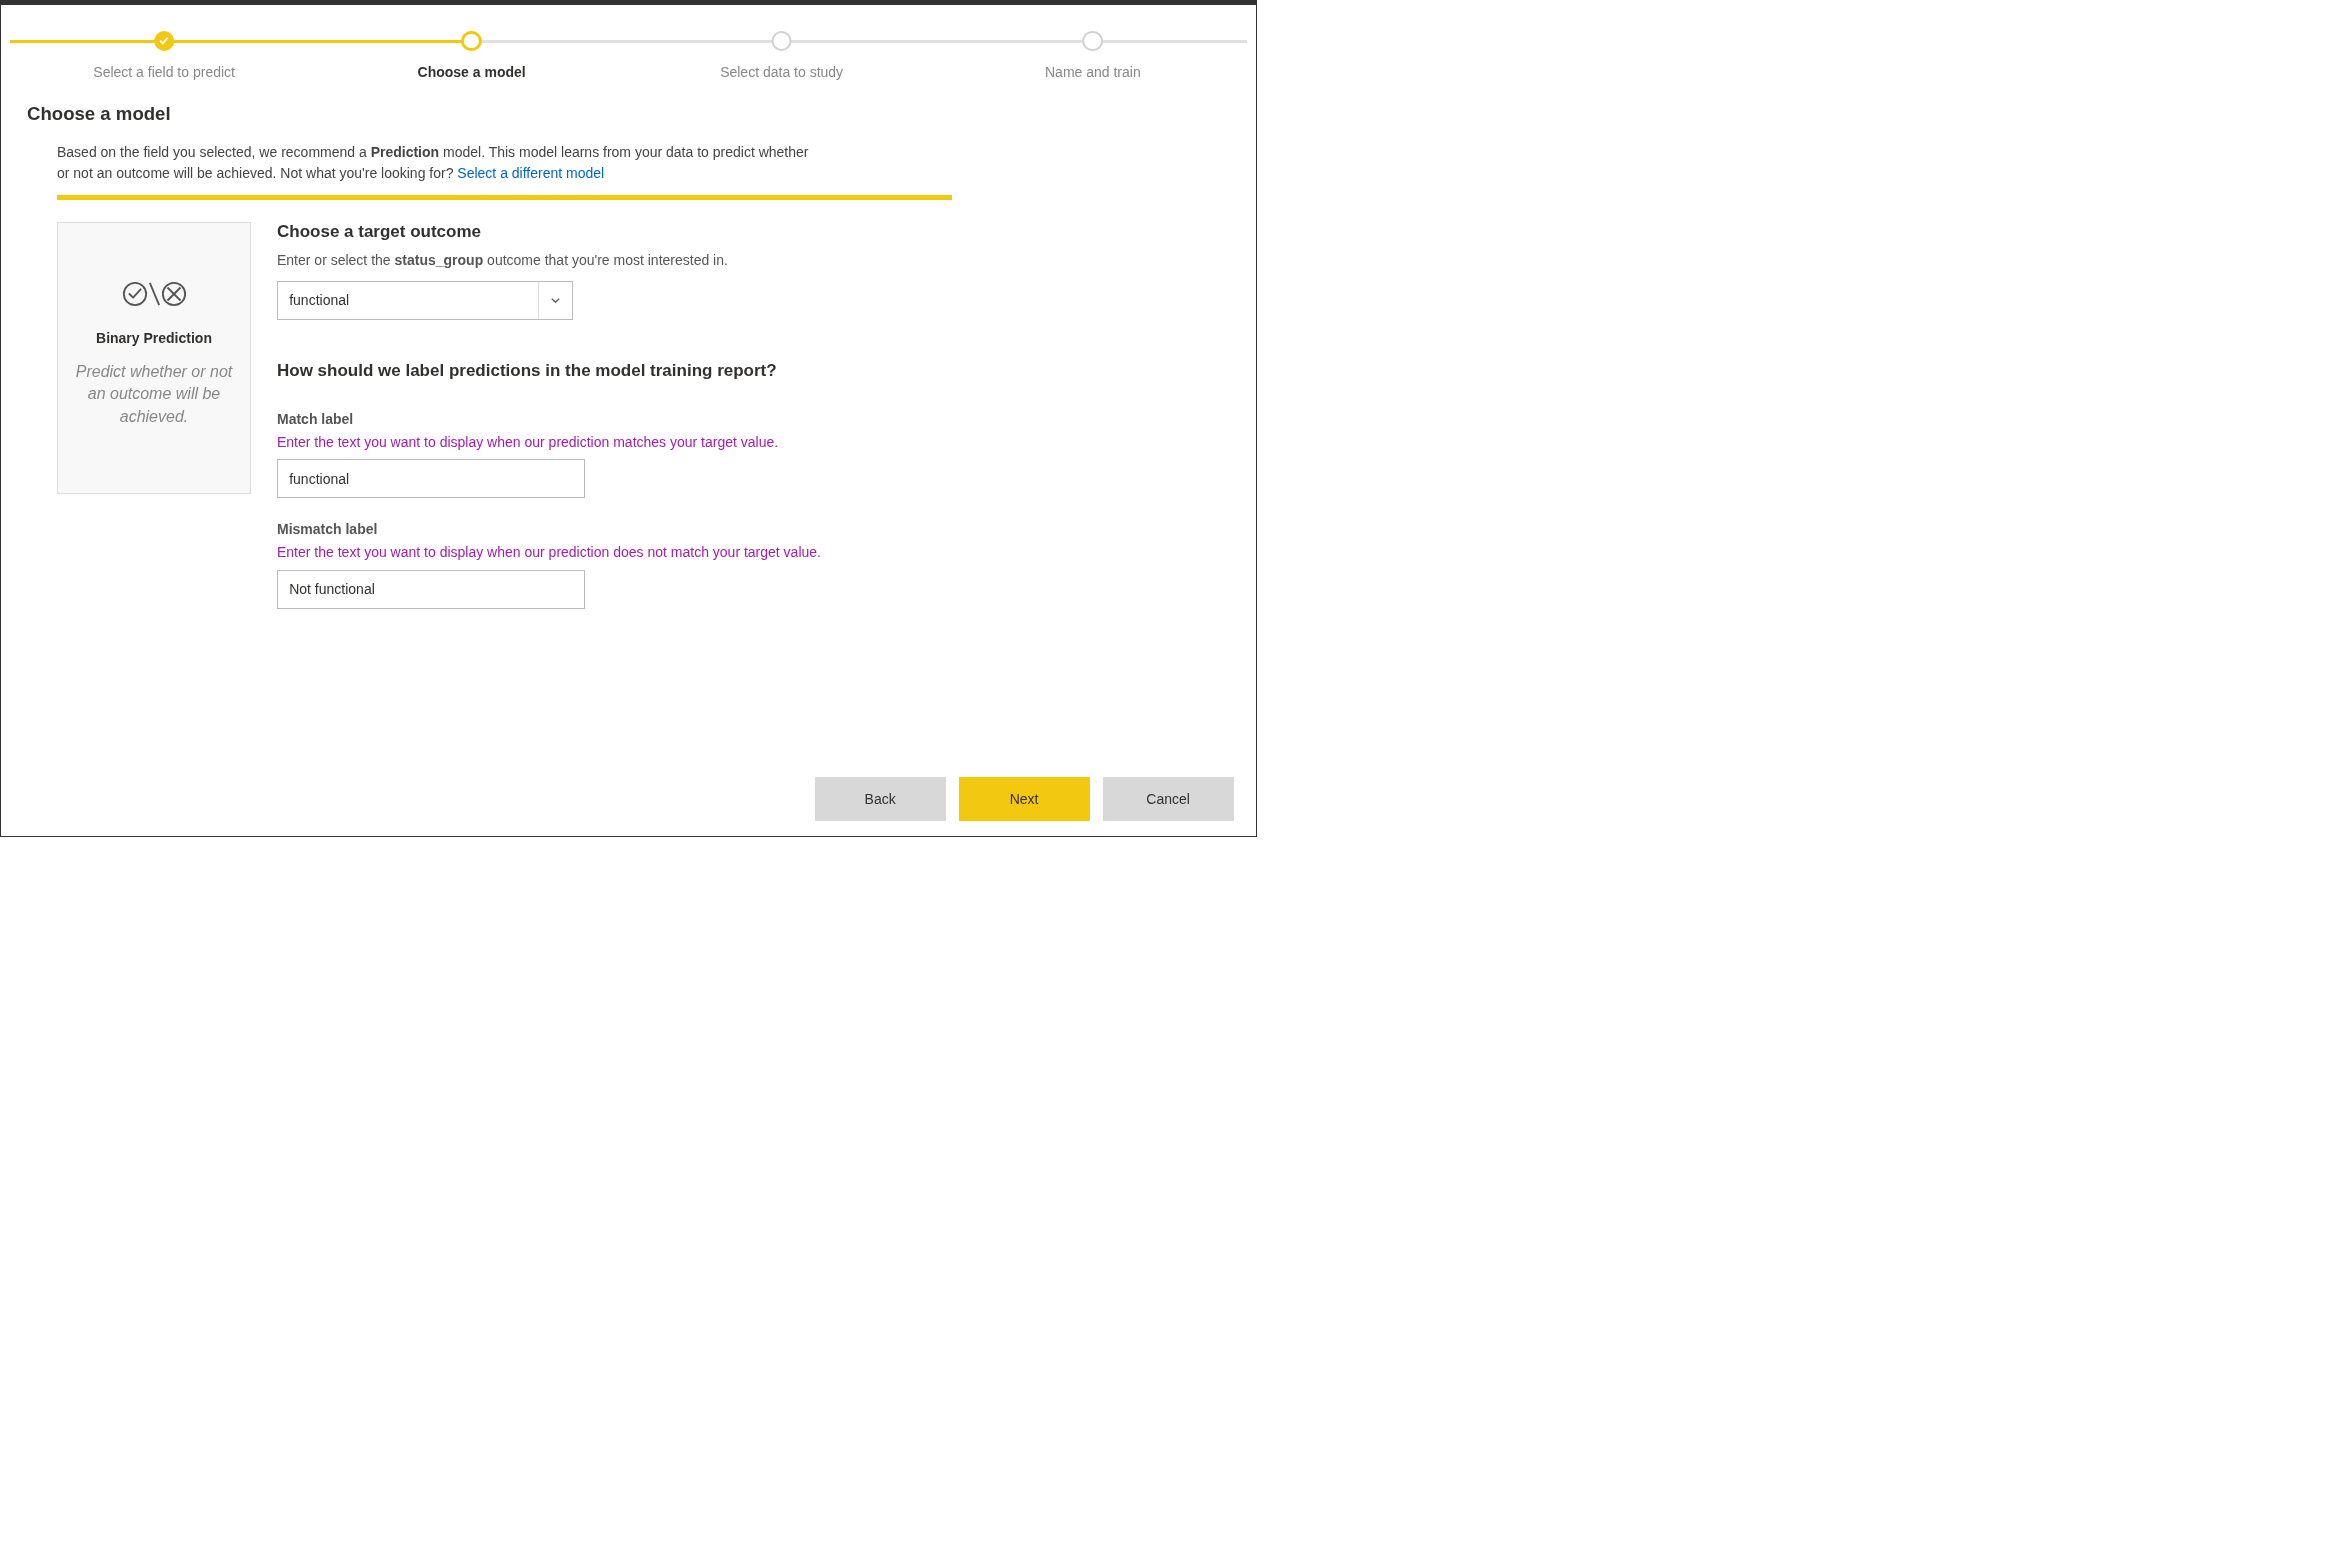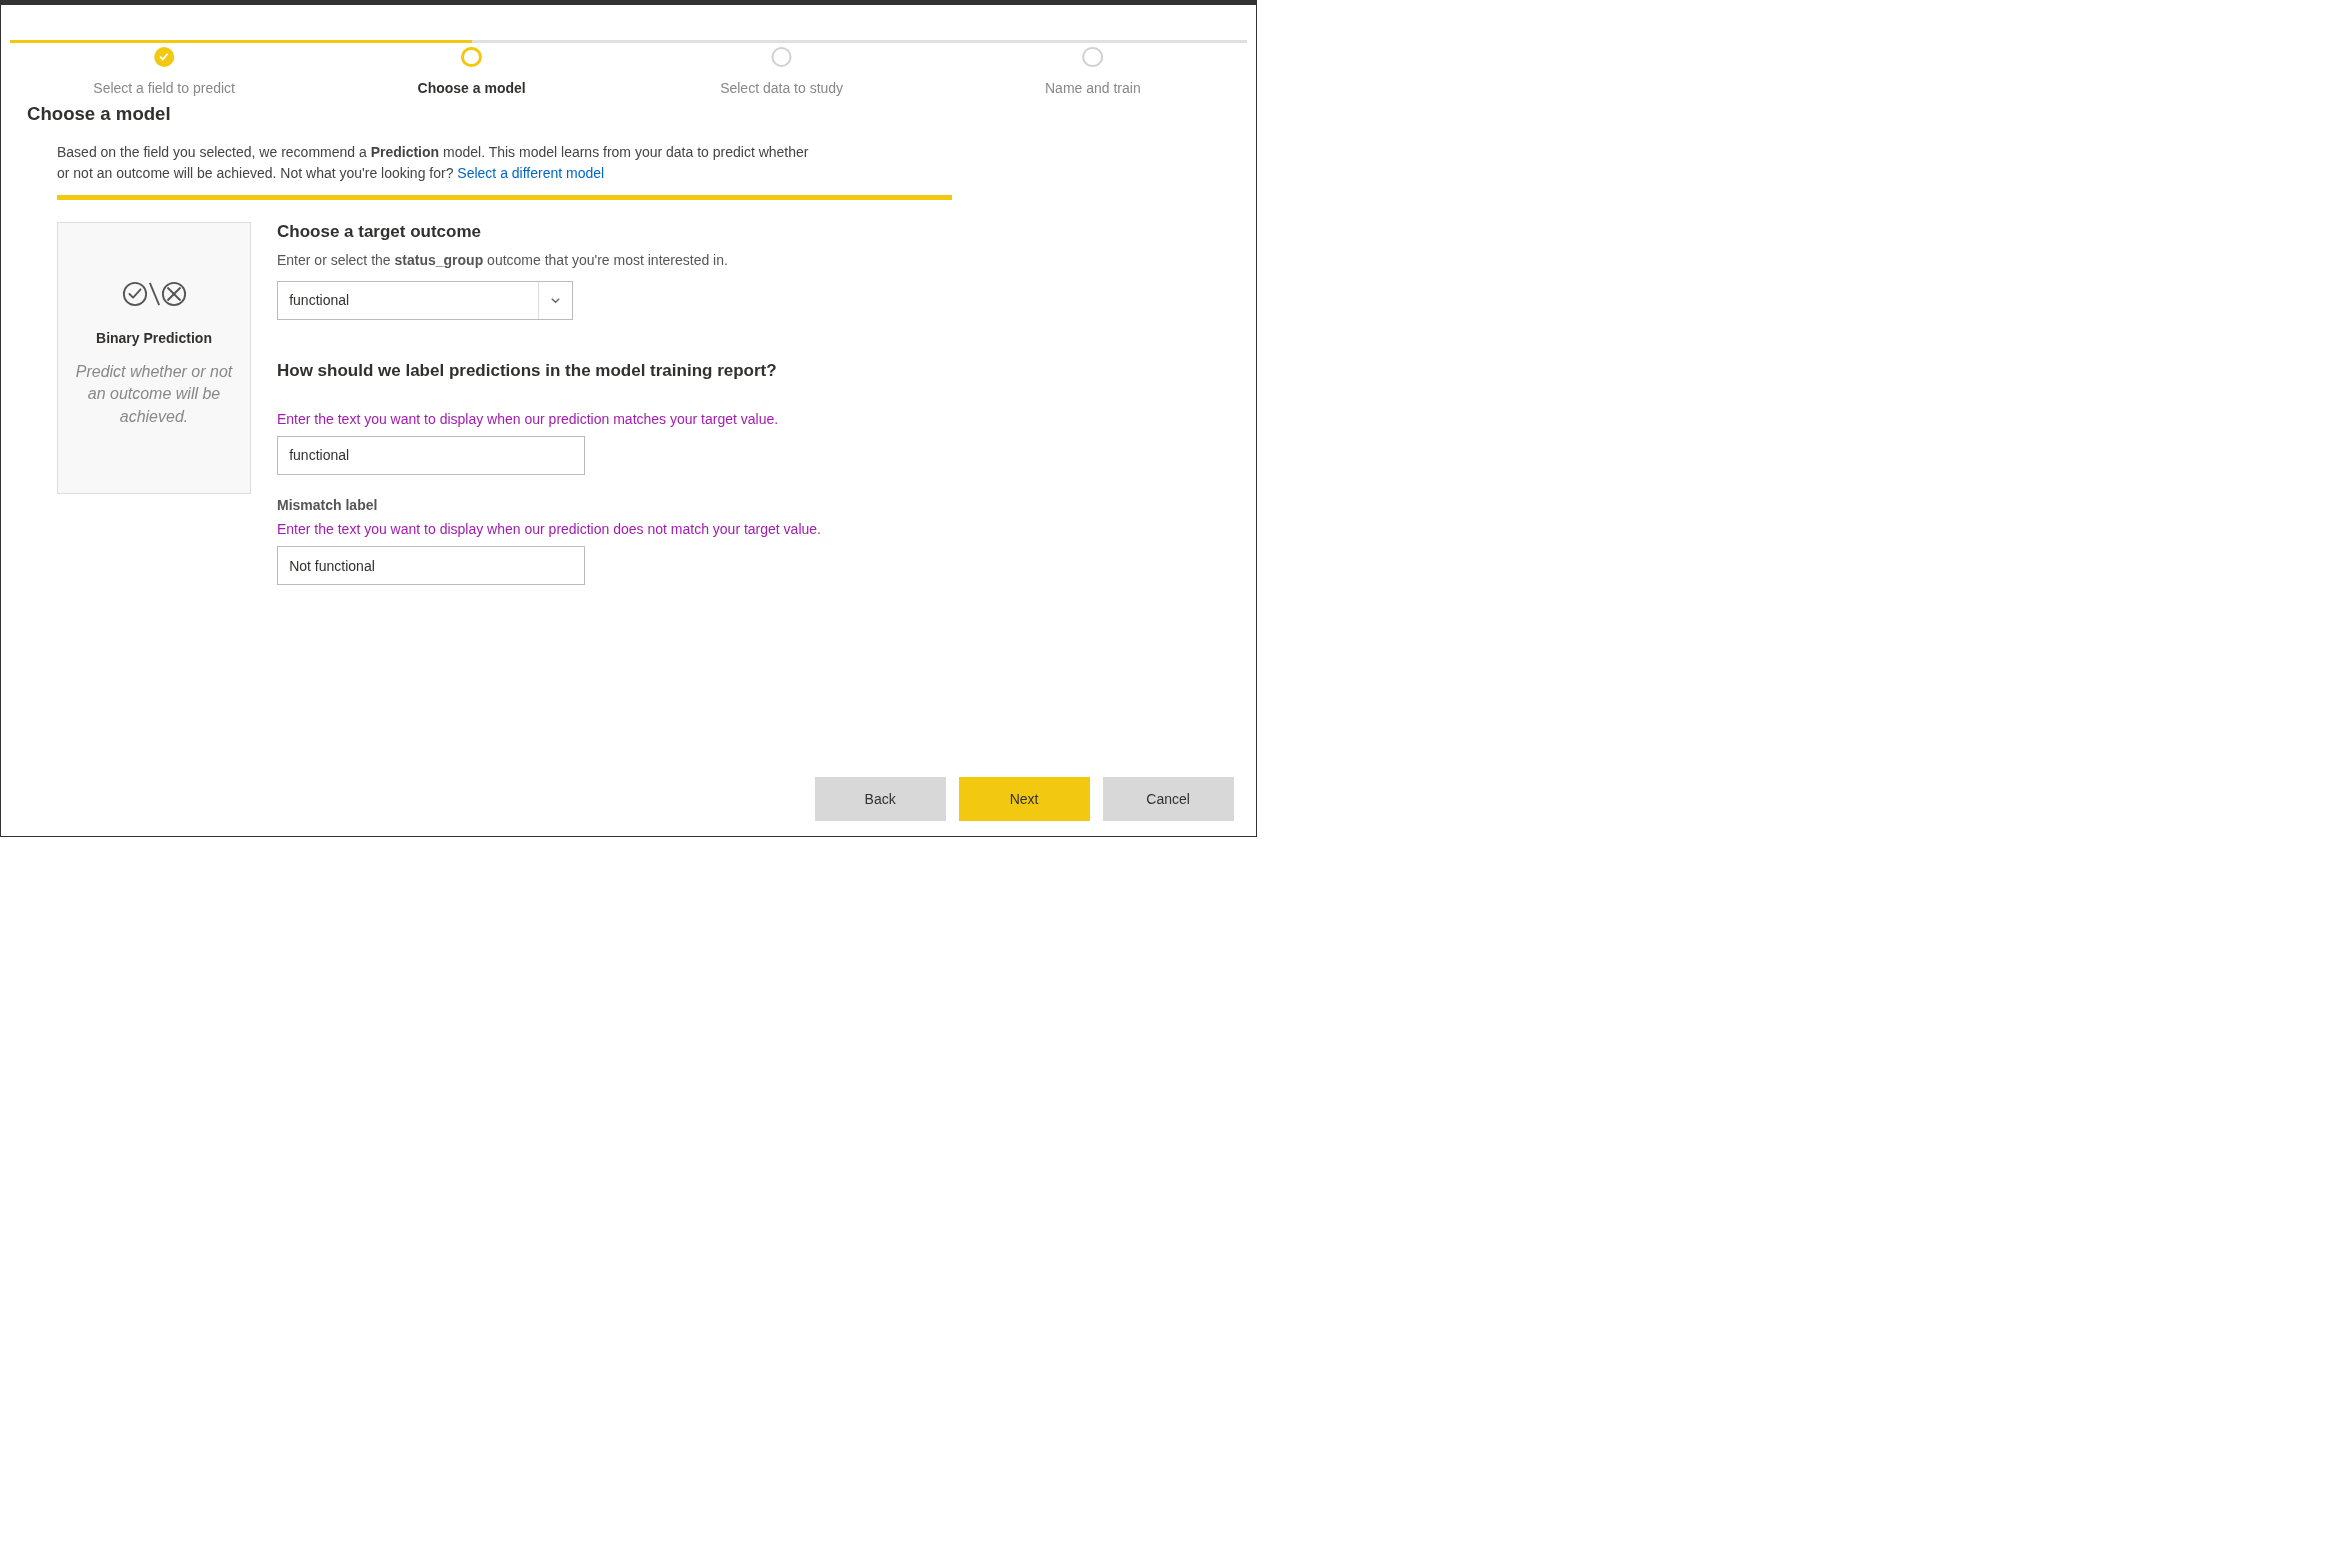--- a/index.html
+++ b/index.html
@@ -33,21 +33,21 @@
     }
     .stepper-line-active {
       position: absolute;
       height: 2.8px;
       top: 9.3px;
       left: 9.3px;
       background: #f2c811;
     }
     .step {
       position: absolute;
-      top: 16px;
+      top: 0;
       text-align: center;
       transform: translateX(-50%);
     }
     .step-circle {
       width: 20.5px;
       height: 20.5px;
       border-radius: 50%;
       margin: 0 auto;
       background: #fff;
       display: flex;
@@ -271,20 +271,21 @@
       <div class="combo-arrow">
         <svg width="13" height="13" viewBox="0 0 14 14" fill="none" stroke="#666" stroke-width="1.5">
           <polyline points="3,5 7,9 11,5"></polyline>
         </svg>
       </div>
     </div>
 
     <div class="section-heading">How should we label predictions in the model training report?</div>
     <div style="height:20.5px"></div>
 
+    <div class="field-label">Match label</div>
     <div class="field-sub">Enter the text you want to display when our prediction matches your target value.</div>
     <input class="text-input" type="text" value="functional" style="">
 
     <div class="field-label">Mismatch label</div>
     <div class="field-sub">Enter the text you want to display when our prediction does not match your target value.</div>
     <input class="text-input" type="text" value="Not functional" style="">
   </div>
 </div>
 
 <div class="footer">

